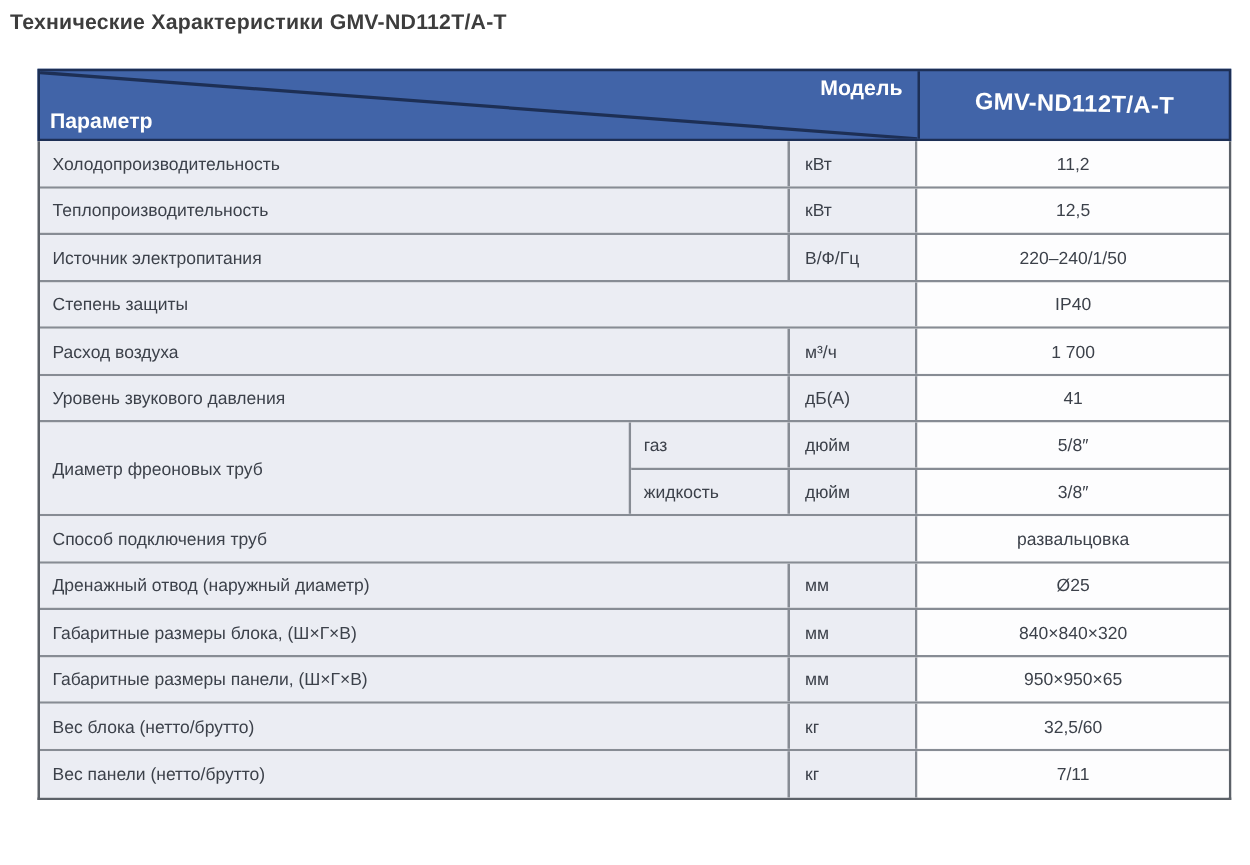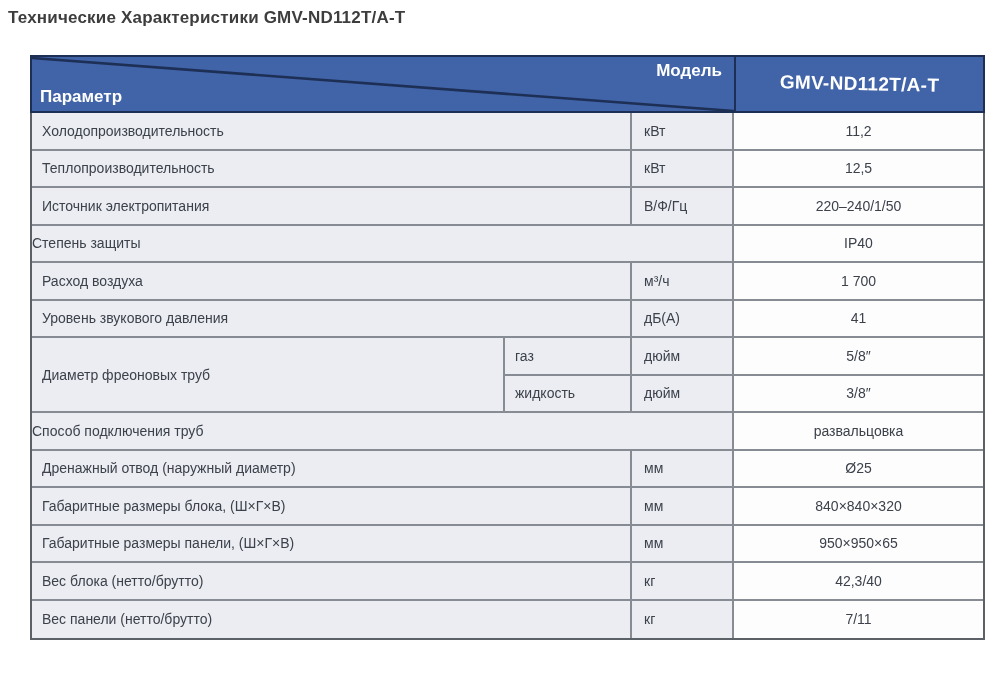--- a/index.html
+++ b/index.html
@@ -30,21 +30,21 @@
   .model-cell{flex:1;display:flex;align-items:center;justify-content:center;
     color:#fff;font-weight:bold;font-size:19px;letter-spacing:.3px;
     transform:rotate(1.3deg);}
   
   .tbody{border:2px solid var(--outer);border-top:none;background:#fff;}
   .row{display:flex;height:37.5px;border-bottom:2px solid var(--grid);}
   .tbody .row:last-child{border-bottom:none;}
   .row.group{height:75px;}
   .c{display:flex;align-items:center;font-size:14px;color:var(--text);}
   .p{width:600px;background:var(--cellbg);border-right:2px solid var(--grid);padding-left:10px;}
-  .pw{width:702px;background:var(--cellbg);border-right:2px solid var(--grid);padding-left:0;}
+  .pw{width:702px;background:var(--cellbg);border-right:2px solid var(--grid);padding-left:10px;}
   .pf{width:473px;background:var(--cellbg);border-right:2px solid var(--grid);padding-left:10px;}
   .s{width:127px;background:var(--cellbg);border-right:2px solid var(--grid);padding-left:10px;}
   .u{width:102px;background:var(--cellbg);border-right:2px solid var(--grid);padding-left:12px;}
   .v{flex:1;background:var(--valbg);justify-content:center;text-align:center;}
   .gcol{flex:1;display:flex;flex-direction:column;}
   .subrow{display:flex;flex:1;border-bottom:2px solid var(--grid);}
   .gcol .subrow:last-child{border-bottom:none;justify-content:flex-end;}
 </style>
 </head>
 <body>
@@ -139,21 +139,21 @@
 
       <div class="row">
         <div class="c p">Габаритные размеры панели, (Ш×Г×В)</div>
         <div class="c u">мм</div>
         <div class="c v">950×950×65</div>
       </div>
 
       <div class="row">
         <div class="c p">Вес блока (нетто/брутто)</div>
         <div class="c u">кг</div>
-        <div class="c v">42,3/40</div>
+        <div class="c v">32,5/60</div>
       </div>
 
       <div class="row">
         <div class="c p">Вес панели (нетто/брутто)</div>
         <div class="c u">кг</div>
         <div class="c v">7/11</div>
       </div>
 
     </div>
   </div>

